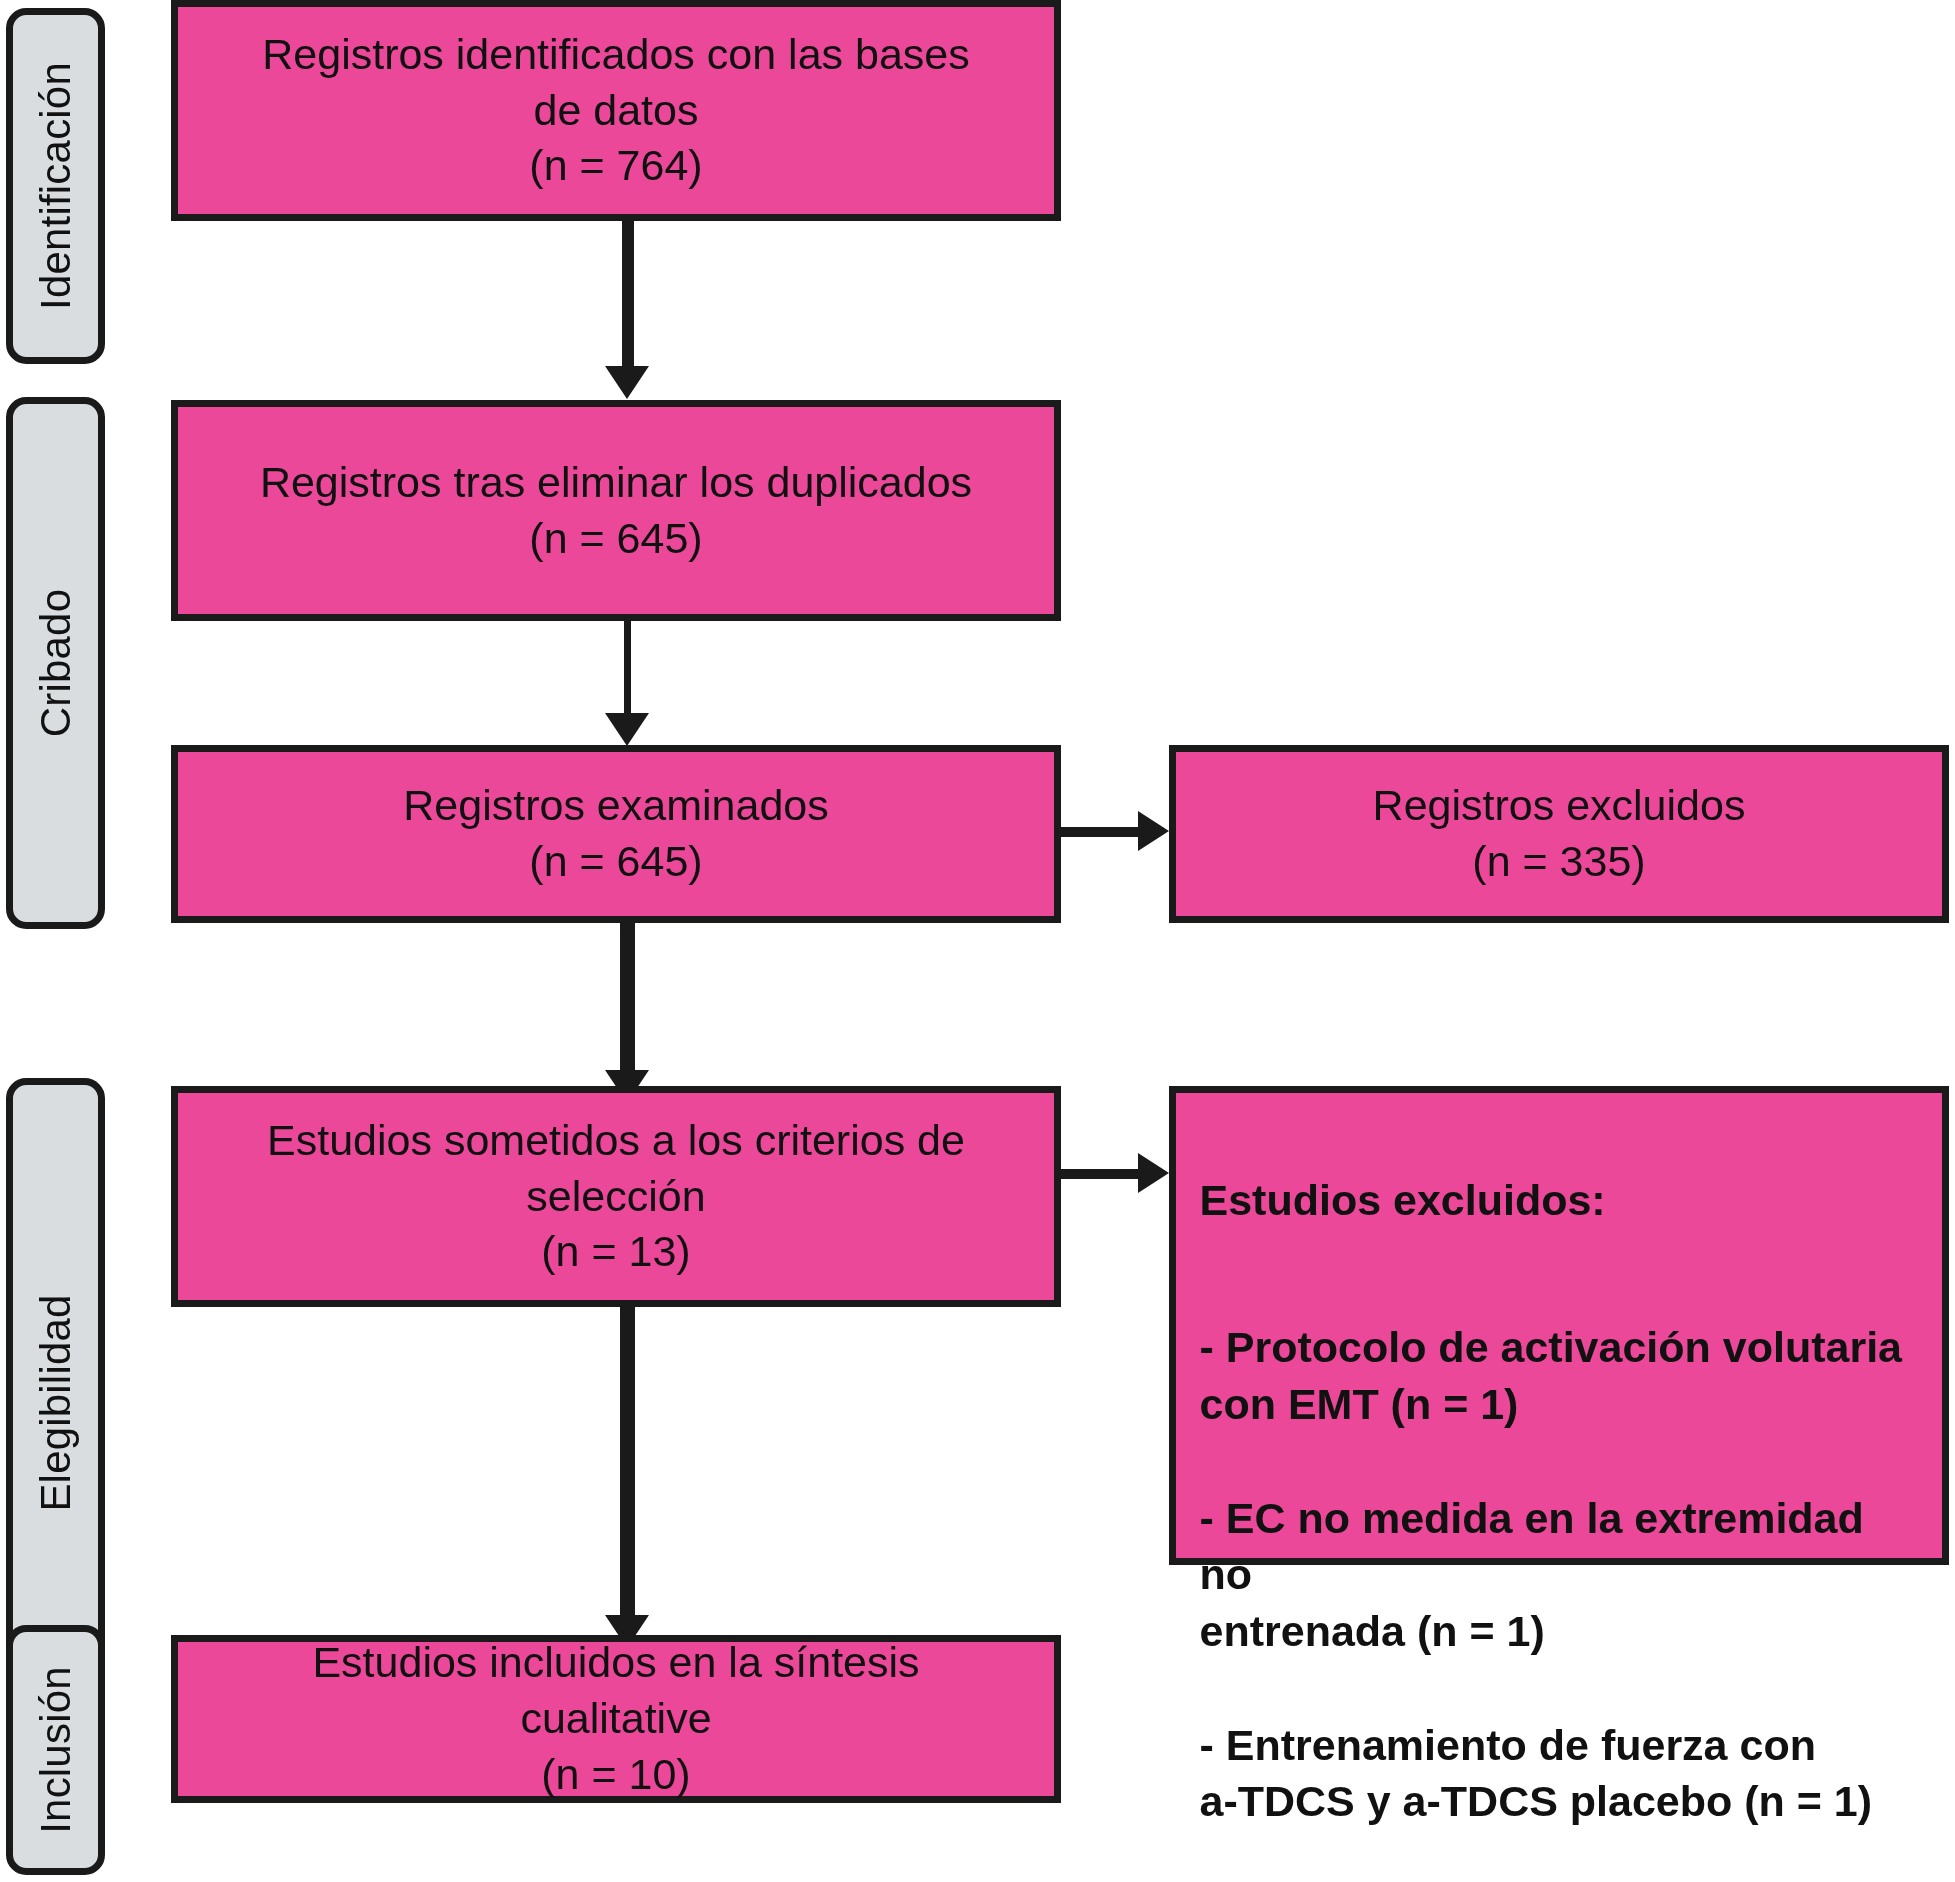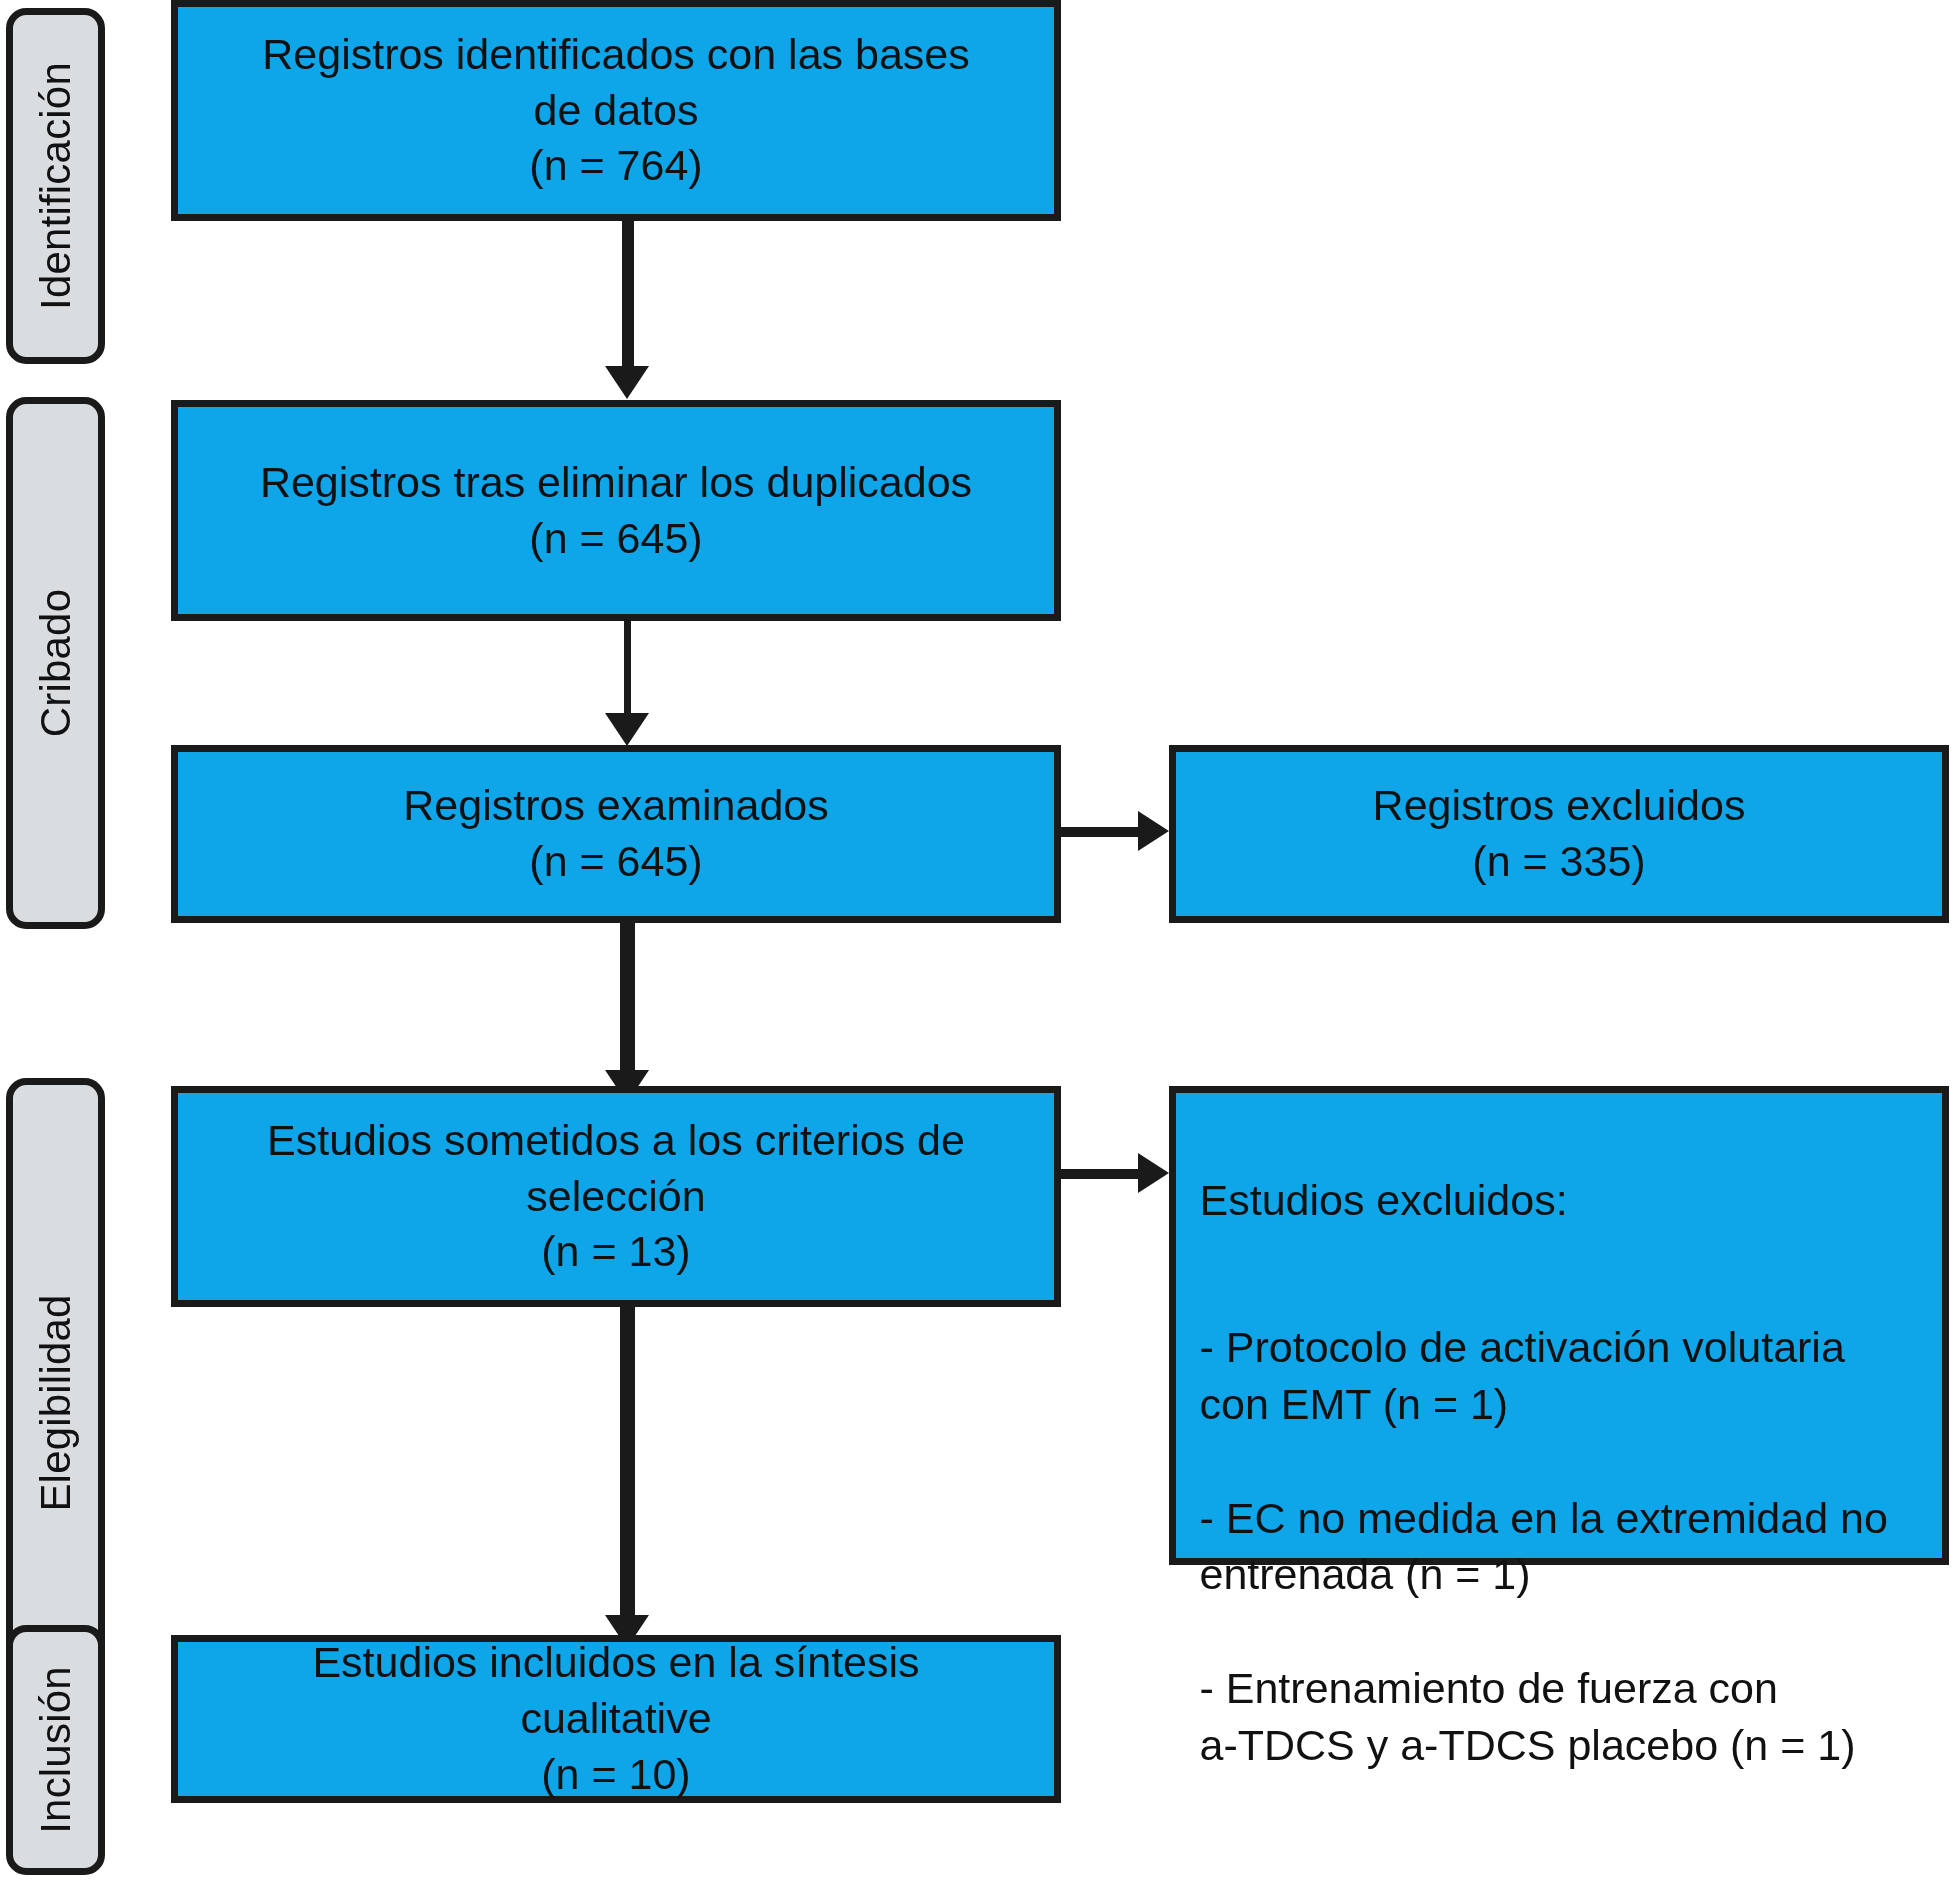--- a/index.html
+++ b/index.html
@@ -35,38 +35,39 @@
     white-space: nowrap;
     font-size: 42px;
     letter-spacing: 0.2px;
     color: #111111;
     font-family: "Liberation Sans", sans-serif;
   }
 
   
   .flow-box {
     position: absolute;
-    background: #0ea5e9;
+    background: #ec4899;
     border: 7px solid #1a1a1a;
     box-sizing: border-box;
     display: flex;
     align-items: center;
     justify-content: center;
   }
   .flow-box .box-text {
     text-align: center;
     font-size: 43px;
     line-height: 1.30;
     color: #111111;
     padding: 0 17px;
     white-space: pre-line;
   }
   .flow-box.left-align {
     align-items: flex-start;
     justify-content: flex-start;
+    font-weight: bold;
   }
   .flow-box.left-align .box-text {
     text-align: left;
     white-space: pre-line;
     padding: 22px 20.3px 0 23.5px;
     line-height: 1.32;
   }
   .excl-title {
     display: block;
     margin-bottom: 34px;

